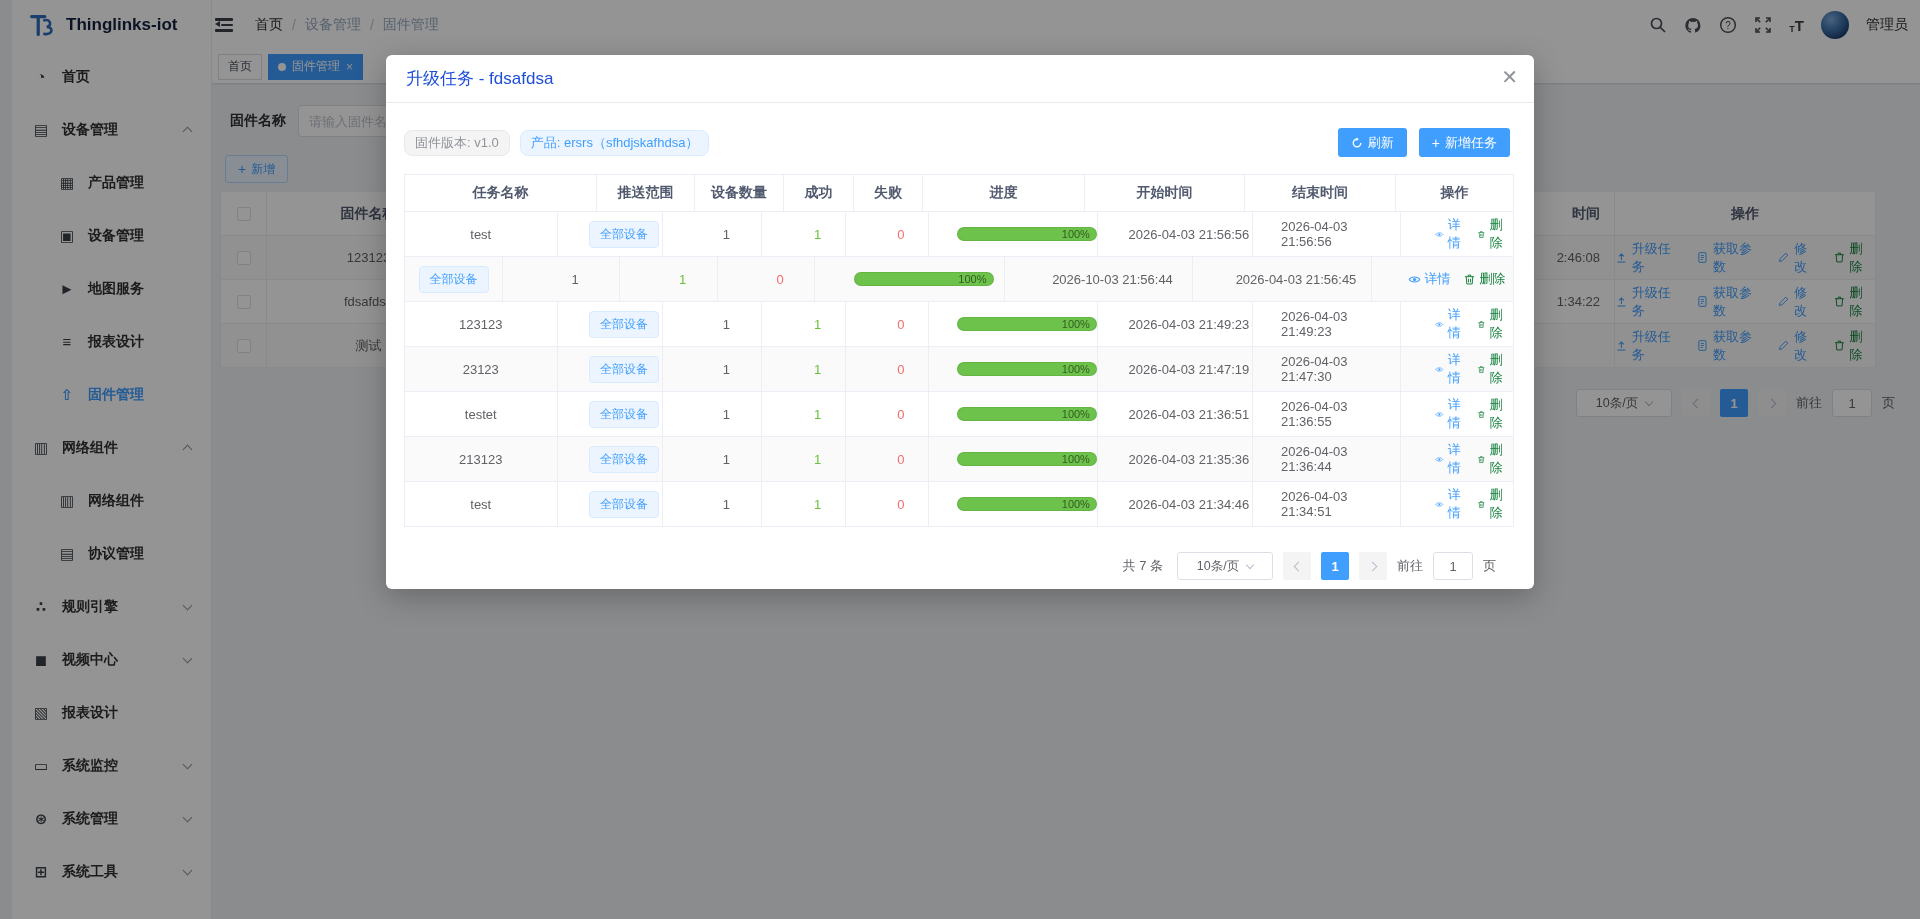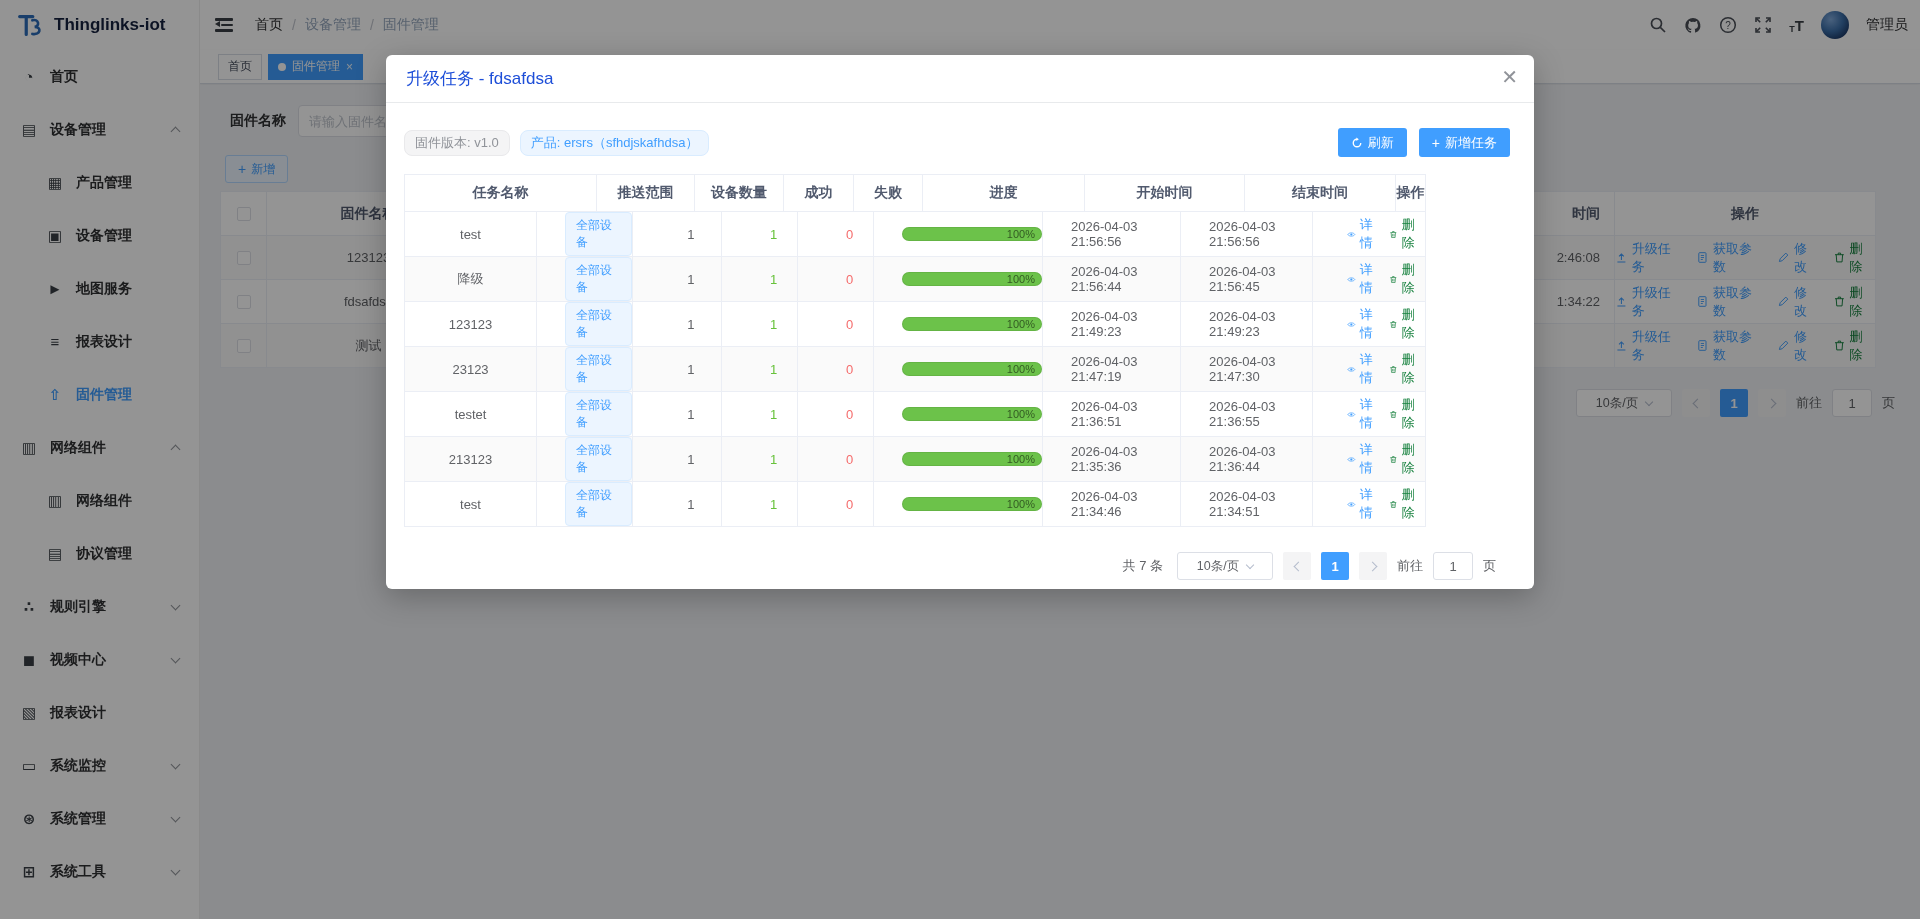--- a/index.html
+++ b/index.html
@@ -1,21 +1,21 @@
 <!DOCTYPE html>
 <html><head>
 <meta charset="utf-8">
 <style>
   * { margin:0; padding:0; box-sizing:border-box; }
   html,body { width:1920px; height:919px; overflow:hidden;
     font-family:"Liberation Sans","DejaVu Sans",sans-serif; background:#f0f2f5; }
   .stage { position:relative; width:1920px; height:919px; }
 
   
-  .sidebar { position:absolute; left:0; top:0; width:200px; height:919px; background:#fff;
+  .sidebar { position:absolute; left:12px; top:0; width:200px; height:919px; background:#fff;
     border-right:1px solid #eee; z-index:1; }
   .logo-row { height:50px; display:flex; align-items:center; padding-left:14px; gap:8px; }
   .logo-title { font-size:17px; font-weight:bold; color:#16213e; }
   .side-item { height:53px; display:flex; align-items:center; padding:0 16px 0 20px;
     font-size:14px; font-weight:600; color:#303133; cursor:pointer; }
   .side-item.sub { padding-left:46px; }
   .side-item.active { color:#409eff; }
   .s-icon { width:18px; margin-right:12px; font-size:15px; color:#3a3f45; text-align:center; flex:0 0 18px;}
   .side-item.active .s-icon { color:#409eff; }
   .s-label { flex:1; }
@@ -112,21 +112,21 @@
   .tag { height:26px; display:inline-flex; align-items:center; padding:0 10px; border-radius:8px;
     font-size:13px; margin-right:10px; }
   .tag.info { background:#f4f4f5; border:1px solid #e9e9eb; color:#909399; }
   .tag.blue { background:#ecf5ff; border:1px solid #d9ecff; color:#409eff; }
   .hdr-btns { margin-left:auto; display:flex; gap:12px; margin-right:6px; }
   .btn-primary { height:29px; padding:0 13px; background:#409eff; color:#fff; border:none;
     border-radius:3px; font-size:13px; display:inline-flex; align-items:center; gap:5px; cursor:pointer; }
   .btn-primary .i { width:12px; height:12px; }
   .plus-glyph { font-size:14px; line-height:1; }
 
-  .mtable { margin-top:17px; width:1022px; border:1px solid #ebeef5; font-size:13px; color:#606266; }
+  .mtable { margin-top:17px; width:1110px; border:1px solid #ebeef5; font-size:13px; color:#606266; }
   .mhead, .mrow { display:flex; }
   .mhead { height:36px; font-weight:bold; color:#515a6e; font-size:14px; }
   .mrow { height:45px; border-top:1px solid #ebeef5;gap:28px; }
   .mrow.stripe { background:#fafafa; }
   .hc, .mc { display:flex; align-items:center; justify-content:center; border-right:1px solid #ebeef5; }
   .hc:last-child, .mc:last-child { border-right:none; }
   .col0{width:192px} .col1{width:98px} .col2{width:89px} .col3{width:70px} .col4{width:69px}
   .col5{width:162px} .col6{width:160px} .col7{width:151px} .col8{flex:1}
   .mc.ok { color:#67c23a; } .mc.bad { color:#f56c6c; }
   .scope-tag { padding:4px 10px; font-size:12px; border-radius:4px; background:#ecf5ff;
@@ -515,33 +515,32 @@
       <a class="lnk red">
         <svg class="i" viewBox="0 0 16 16">
                     <path d="M2.5 4.5h11M6.5 4.5v-2h3v2M4 4.5l.7 9h6.6l.7-9M6.7 7v4.5M9.3 7v4.5" fill="none" stroke="currentColor" stroke-width="1.2"></path>
                   </svg>
         <span>删除</span>
       </a>
     </div>
   </div>
 
   <div class="mrow stripe">
-    <div class="mc col0">降级</div>
     <div class="mc col1">
       <span class="scope-tag">全部设备</span>
     </div>
     <div class="mc col2">1</div>
     <div class="mc col3 ok">1</div>
     <div class="mc col4 bad">0</div>
     <div class="mc col5">
       <div class="pbar">
                   <span class="ptext">100%</span>
                 </div>
     </div>
-    <div class="mc col6">2026-04-03 21:56:44</div>
+    <div class="mc col6">2026-10-03 21:56:44</div>
     <div class="mc col7">2026-04-03 21:56:45</div>
     <div class="mc col8">
       <a class="lnk blue">
         <svg class="i" viewBox="0 0 16 16">
                     <path d="M1.5 8C4 3.9 12 3.9 14.5 8 12 12.1 4 12.1 1.5 8Z" fill="none" stroke="currentColor" stroke-width="1.3"></path>
                     <circle cx="8" cy="8" r="2" fill="currentColor"></circle>
                   </svg>
         <span>详情</span>
       </a>
       <a class="lnk red">

